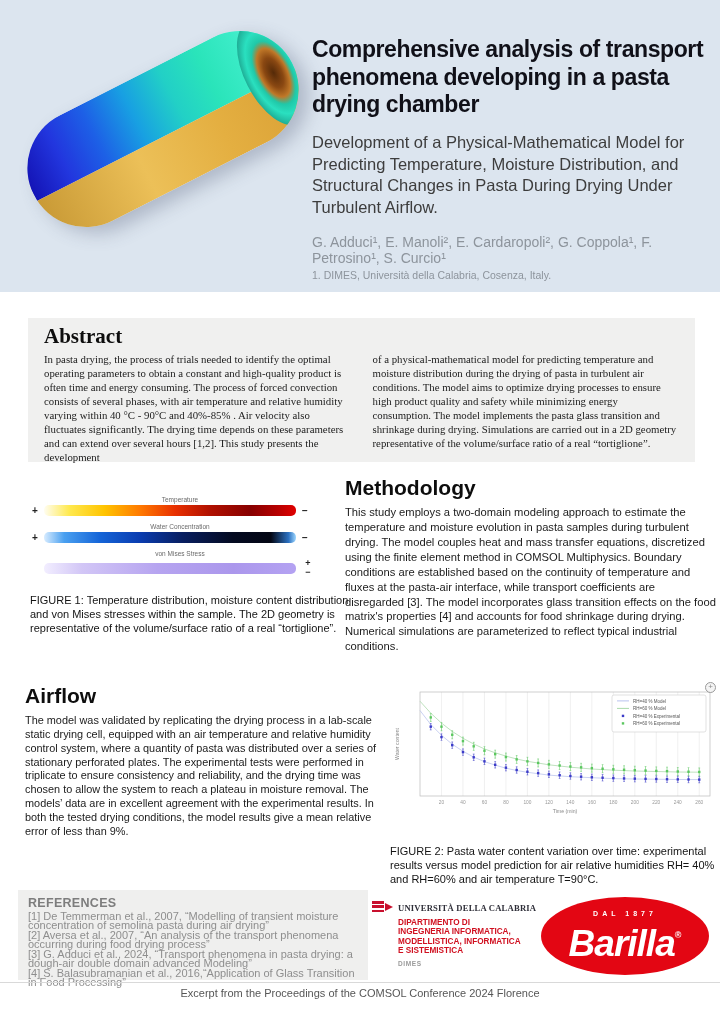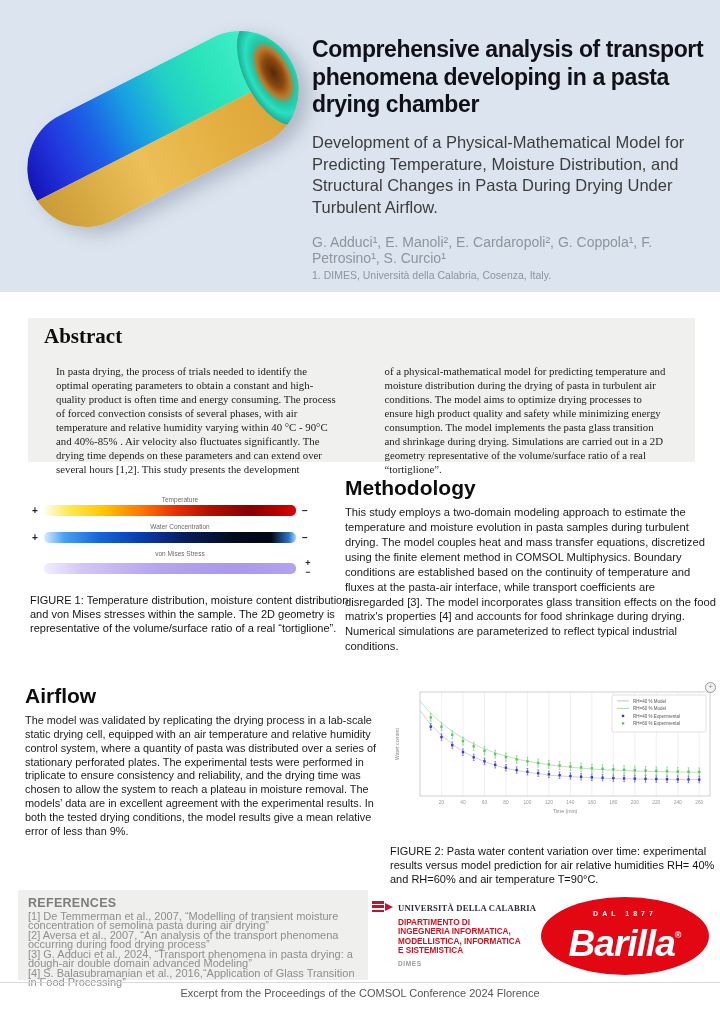--- a/index.html
+++ b/index.html
@@ -19,21 +19,21 @@
   .tube{position:absolute;left:18px;top:70px;width:290px;height:118px;border-radius:60px;
     transform:rotate(-27deg);overflow:hidden;box-shadow:6px 10px 18px rgba(70,80,110,.30);}
   .tube .half-top{height:56%;background:linear-gradient(90deg,#1414b6 0%,#2236de 14%,#1d60e6 28%,#18a0e2 43%,#22d0c6 58%,#2ae4ba 72%,#3cecc8 86%,#63eed8 100%);}
   .tube .half-bottom{height:44%;background:linear-gradient(90deg,#c99a36 0%,#ecc058 38%,#e4af41 68%,#d9a035 100%);}
   .endcap{position:absolute;right:-8px;top:2px;width:58px;height:114px;border-radius:50%;
     background:radial-gradient(closest-side,#552a08 0%,#8a4812 28%,#c07828 46%,#20c8a8 60%,#2ae0c0 78%,#1fae96 100%);}
   
   .abstract-box{position:absolute;left:28px;top:318px;width:667px;height:144px;background:#f0f0ef;padding:6px 16px 0 16px;box-sizing:border-box;font-family:Liberation Serif, serif;}
   h2.sec{margin:0 0 4px 0;font-size:21px;line-height:1.15;font-weight:bold;color:#0d0d0d;}
   .cols{display:flex;gap:22px;}
-  .cols p{margin:12px;width:311px;font-size:10.8px;line-height:14px;color:#1b1b1b;}
+  .cols p{margin:0;width:311px;font-size:10.8px;line-height:14px;color:#1b1b1b;}
   .methodology{position:absolute;left:345px;top:476px;width:372px;}
   .methodology p{margin:5px 0 0 0;font-size:11.2px;line-height:14.9px;color:#1b1b1b;}
   
   .fig1{position:absolute;left:30px;top:496px;width:318px;margin:0;}
   .bar-group{position:relative;margin-bottom:7px;}
   .bar-label{text-align:center;font-size:6.5px;color:#6a6a6a;margin:0 0 2px 24px;width:252px;}
   .bar-line{display:flex;align-items:center;}
   .sign{font-size:10px;font-weight:bold;color:#222;width:10px;text-align:center;line-height:10px;}
   .cbar{width:252px;height:11px;border-radius:5px;margin:0 4px;}
   .right-stack{display:flex;flex-direction:column;margin-left:3px;}

